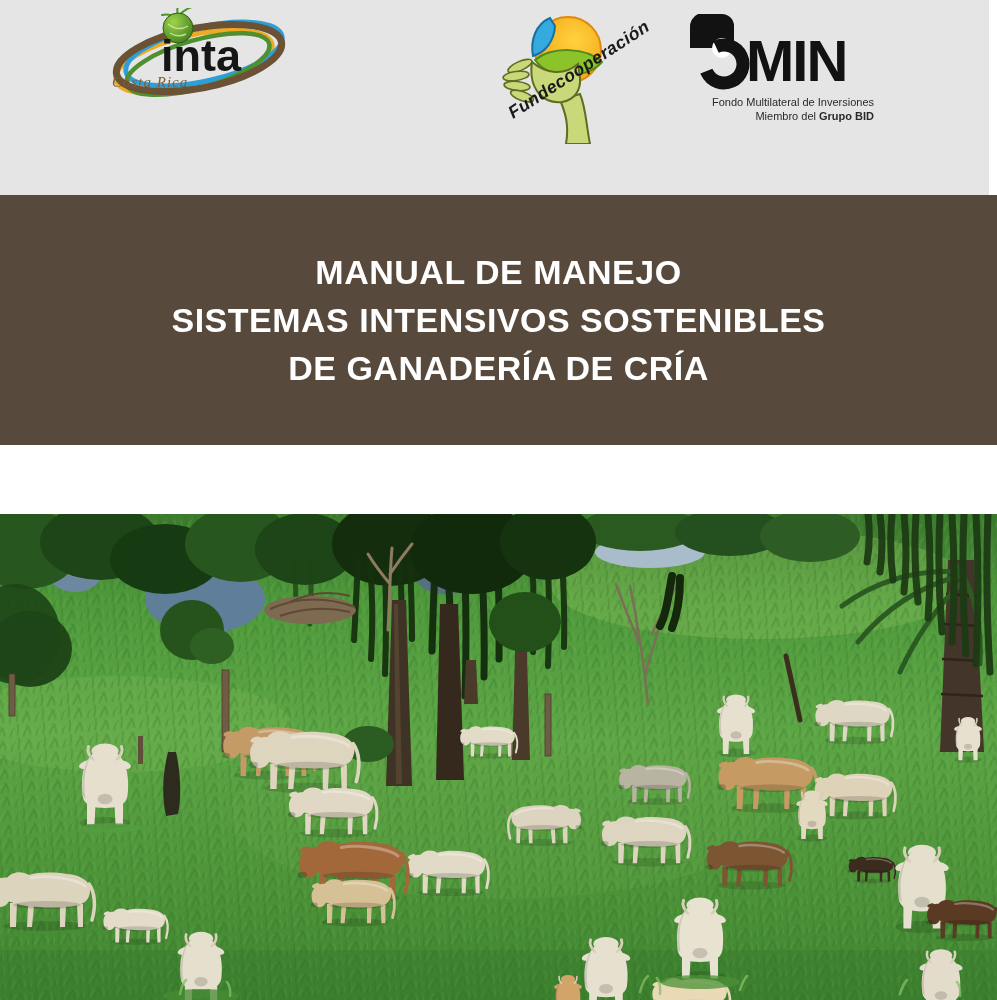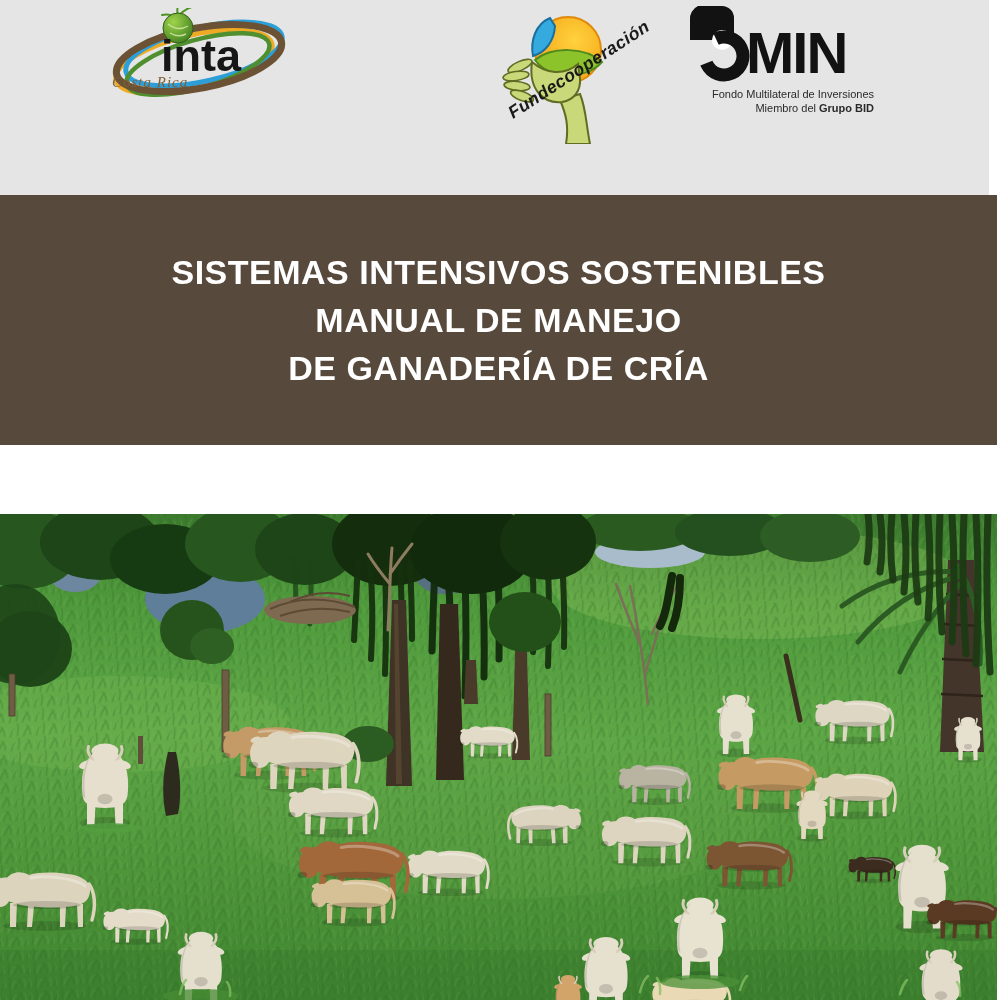--- a/index.html
+++ b/index.html
@@ -30,21 +30,21 @@
   .sector-word3{font-family:"Liberation Serif",serif;font-size:12px;color:#3e7c46;
                 line-height:15px;letter-spacing:1.5px;}
 
   
   .logo-funde{left:494px;top:4px;width:170px;height:145px;}
   .funde-word{position:absolute;left:16px;top:100px;width:170px;
               font-size:17.5px;font-style:italic;font-weight:bold;color:#1a1a1a;
               letter-spacing:.5px;transform:rotate(-33deg);transform-origin:0 50%;}
 
   
-  .logo-fomin{left:688px;top:0;width:186px;}
+  .logo-fomin{left:688px;top:8px;width:186px;}
   .fomin-tag{margin-top:2px;width:186px;text-align:right;font-size:11px;
              line-height:13.5px;color:#2a2a2a;}
   .fomin-tag b{font-weight:bold;margin-top:48px;}
 
   
   .title-banner{position:absolute;top:195px;left:0;width:997px;height:250px;background:#574a3d;
                 display:flex;flex-direction:column;justify-content:center;align-items:center;}
   .title-line{color:#ffffff;font-size:34px;font-weight:bold;line-height:48px;
               letter-spacing:.5px;text-align:center;}
   .subtitle-banner{position:absolute;top:445px;left:0;width:997px;height:69px;background:#2b7fc5;
@@ -114,22 +114,22 @@
         <text x="58" y="73" font-family="Liberation Sans, sans-serif" font-weight="bold" font-size="58" letter-spacing="-2" fill="#121212">MIN</text>
       </svg>
       <div class="fomin-tag">
         <div>Fondo Multilateral de Inversiones</div>
         <div><span>Miembro del </span><b>Grupo BID</b></div>
       </div>
     </div>
   </header>
 
   <section class="title-banner">
+    <div class="title-line">MANUAL DE MANEJO</div>
     <div class="title-line">SISTEMAS INTENSIVOS SOSTENIBLES</div>
-    <div class="title-line">MANUAL DE MANEJO</div>
     <div class="title-line">DE GANADERÍA DE CRÍA</div>
   </section>
 
 
   <svg class="photo" width="997" height="486" viewBox="0 0 997 486">
     <defs>
       <linearGradient id="gGrass" x1="0" y1="0" x2="0" y2="1">
         <stop offset="0" stop-color="#3c7a2e"></stop>
         <stop offset="0.18" stop-color="#4f9a3c"></stop>
         <stop offset="0.45" stop-color="#5da646"></stop>

